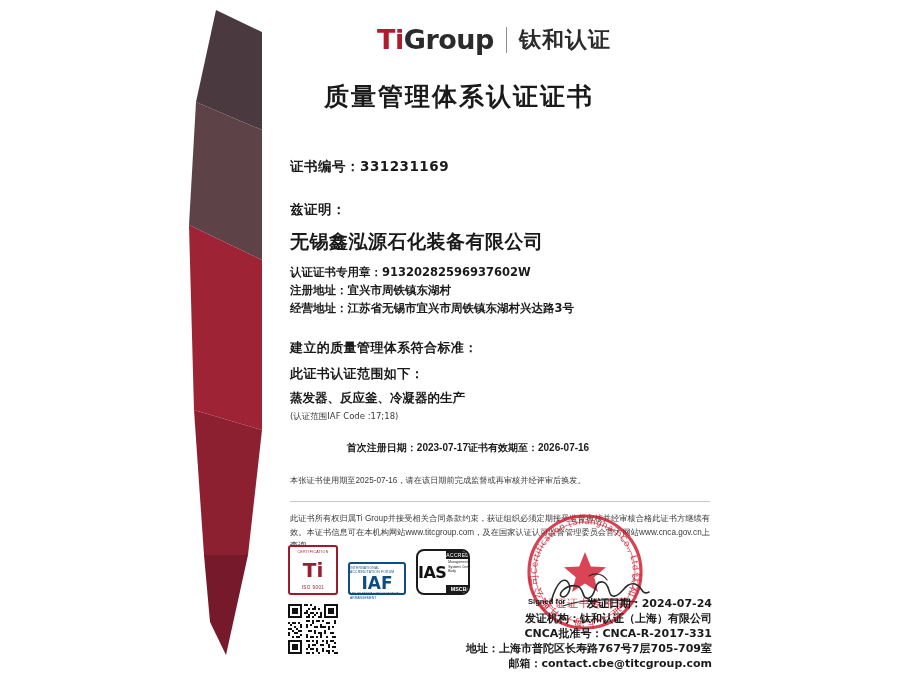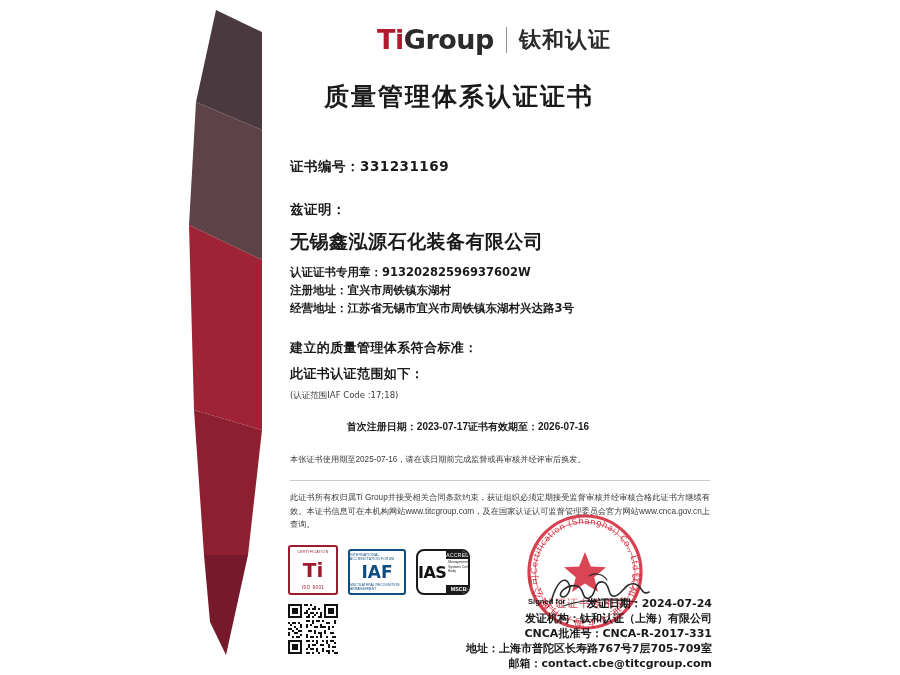--- a/index.html
+++ b/index.html
@@ -208,21 +208,21 @@
   }
   .mark-ti .tiny-bot {
     font-size: 4.6px;
     color: #9c1b2e;
     letter-spacing: 0.4px;
     position: absolute;
     bottom: 3px;
   }
   .mark-iaf {
     width: 58px;
-    height: 46px;
+    height: 33px;
     border: 2px solid #0f4c81;
     border-radius: 3px;
     background: #ffffff;
     display: flex;
     flex-direction: column;
     align-items: center;
     justify-content: space-between;
     padding: 2px 0;
     box-sizing: border-box;
   }
@@ -367,20 +367,21 @@
     <div class="line hereby">兹证明：</div>
     <div class="line company">无锡鑫泓源石化装备有限公司</div>
     <div class="line sub-line">认证证书专用章：91320282596937602W</div>
     <div class="line sub-line">注册地址：宜兴市周铁镇东湖村</div>
     <div class="line sub-line">经营地址：江苏省无锡市宜兴市周铁镇东湖村兴达路3号</div>
 
     <div class="gap-22"></div>
 
     <div class="line std-intro">建立的质量管理体系符合标准：</div>
     <div class="line scope-intro">此证书认证范围如下：</div>
+    <div class="line scope-text">蒸发器、反应釜、冷凝器的生产</div>
     <div class="line iaf-code">(认证范围IAF Code :17;18)</div>
 
     <div class="dates-row">
       <div class="d1">首次注册日期：2023-07-17</div>
       <div>证书有效期至：2026-07-16</div>
     </div>
     <div class="note">本张证书使用期至2025-07-16，请在该日期前完成监督或再审核并经评审后换发。</div>
 
     <div class="sep-line"></div>
 

